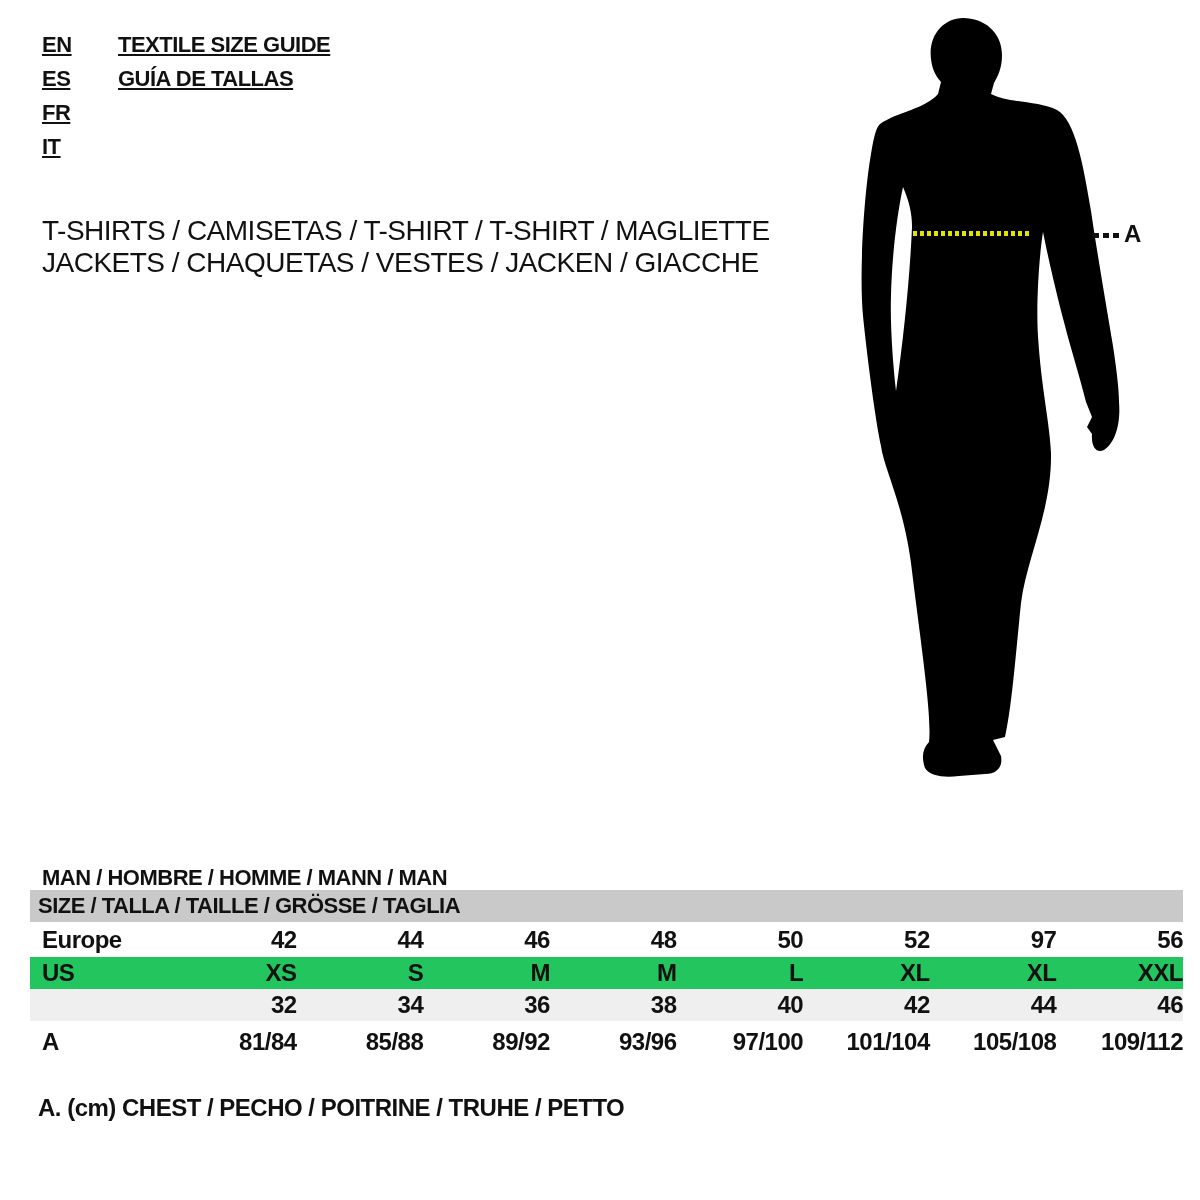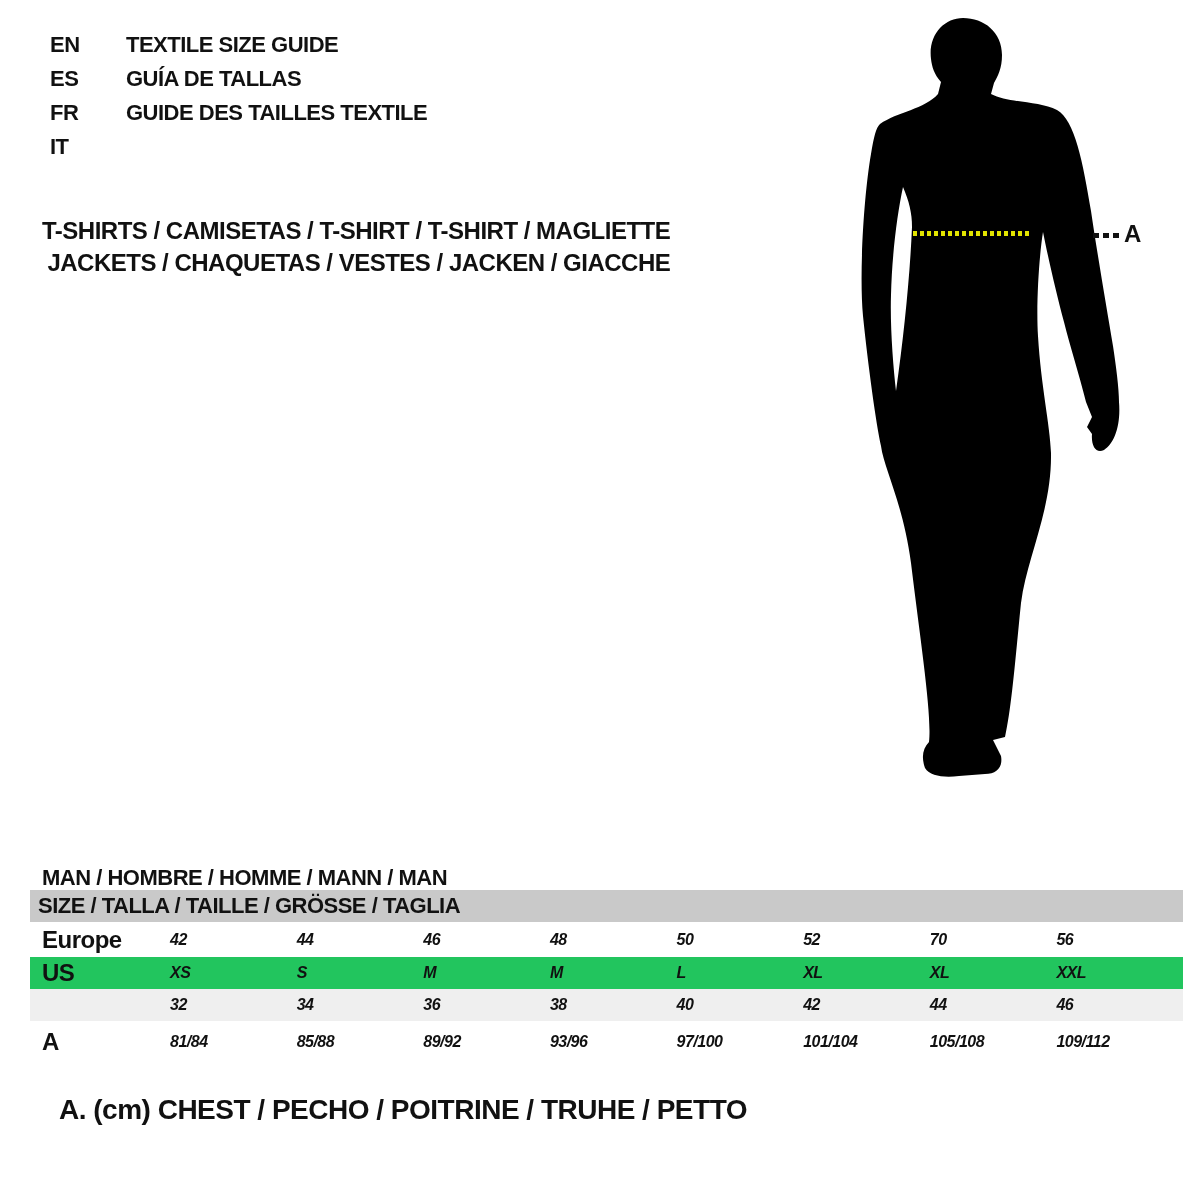--- a/index.html
+++ b/index.html
@@ -6,27 +6,27 @@
   .page{
     position:relative;
     width:1200px;height:1200px;
     background:#ffffff;
     font-family:"Liberation Sans","DejaVu Sans",sans-serif;
     color:#111111;
     overflow:hidden;
   }
 
   
-  .lang-list{position:absolute;left:50px;top:28px;}
+  .lang-list{position:absolute;left:42px;top:28px;text-decoration:underline;}
   .lang-row{display:grid;grid-template-columns:76px auto;height:34px;align-items:center;}
   .lang-code,.lang-title{font-weight:700;font-size:22px;letter-spacing:-0.5px;white-space:nowrap;}
 
   
   .categories{position:absolute;left:42px;top:215px;}
-  .category-line{font-weight:700;font-size:24px;letter-spacing:-0.5px;line-height:32px;white-space:nowrap;text-align:right;}
+  .category-line{font-weight:400;font-size:28px;letter-spacing:-0.5px;line-height:32px;white-space:nowrap;}
 
   
   .figure-wrap{position:absolute;left:855px;top:5px;width:300px;height:780px;}
   .figure-wrap svg{display:block;width:300px;height:780px;}
   .chest-line{
     position:absolute;left:913px;top:231px;width:118px;height:5px;
     background:repeating-linear-gradient(90deg,var(--dot,#e2e400) 0 4px,transparent 4px 7px);
   }
   .pointer-line{
     position:absolute;left:1093px;top:233px;width:27px;height:5px;
@@ -51,45 +51,44 @@
     font-weight:700;font-size:22px;letter-spacing:-0.5px;
   }
   .trow{
     display:grid;grid-template-columns:140px repeat(8,1fr);
     align-items:center;
   }
   .trow.h35{height:35px;}
   .trow.h32{height:32px;}
   .trow.h42{height:42px;}
   .tlabel{padding-left:12px;font-weight:700;font-size:24px;letter-spacing:-0.5px;}
-  .tcell{text-align:left;font-weight:700;font-size:16px;letter-spacing:-0.5px;font-style:italic;}
+  .tcell{text-align:right;font-weight:700;font-size:24px;letter-spacing:-0.5px;}
 
   
   .footnote{
-    position:absolute;left:59px;top:1094px;
-    font-weight:700;font-size:28px;letter-spacing:-0.5px;white-space:nowrap;
+    position:absolute;left:38px;top:1094px;
+    font-weight:700;font-size:24px;letter-spacing:-0.5px;white-space:nowrap;
   }
 </style>
 </head>
 <body>
 
 <div class="page">
 
   <div class="lang-list">
     <div class="lang-row">
       <span class="lang-code">EN</span>
       <span class="lang-title">TEXTILE SIZE GUIDE</span>
     </div>
     <div class="lang-row">
       <span class="lang-code">ES</span>
       <span class="lang-title">GUÍA DE TALLAS</span>
     </div>
     <div class="lang-row">
       <span class="lang-code">FR</span>
-      <span class="lang-title">GUIDE DES TAILLES TEXTILE</span>
     </div>
     <div class="lang-row">
       <span class="lang-code">IT</span>
     </div>
   </div>
 
   <div class="categories">
     <div class="category-line">T-SHIRTS / CAMISETAS / T-SHIRT / T-SHIRT / MAGLIETTE</div>
     <div class="category-line">JACKETS / CHAQUETAS / VESTES / JACKEN / GIACCHE</div>
   </div>
@@ -153,21 +152,21 @@
     <div class="table-header" style="background: rgb(201, 201, 201); padding-left: 8px;">SIZE / TALLA / TAILLE / GRÖSSE / TAGLIA</div>
 
     <div class="trow h35">
       <span class="tlabel">Europe</span>
       <span class="tcell">42</span>
       <span class="tcell">44</span>
       <span class="tcell">46</span>
       <span class="tcell">48</span>
       <span class="tcell">50</span>
       <span class="tcell">52</span>
-      <span class="tcell">70</span>
+      <span class="tcell">97</span>
       <span class="tcell">56</span>
     </div>
 
     <div class="trow h32 shaded" style="background: #22c55e;">
       <span class="tlabel">US</span>
       <span class="tcell">XS</span>
       <span class="tcell">S</span>
       <span class="tcell">M</span>
       <span class="tcell">M</span>
       <span class="tcell">L</span>

